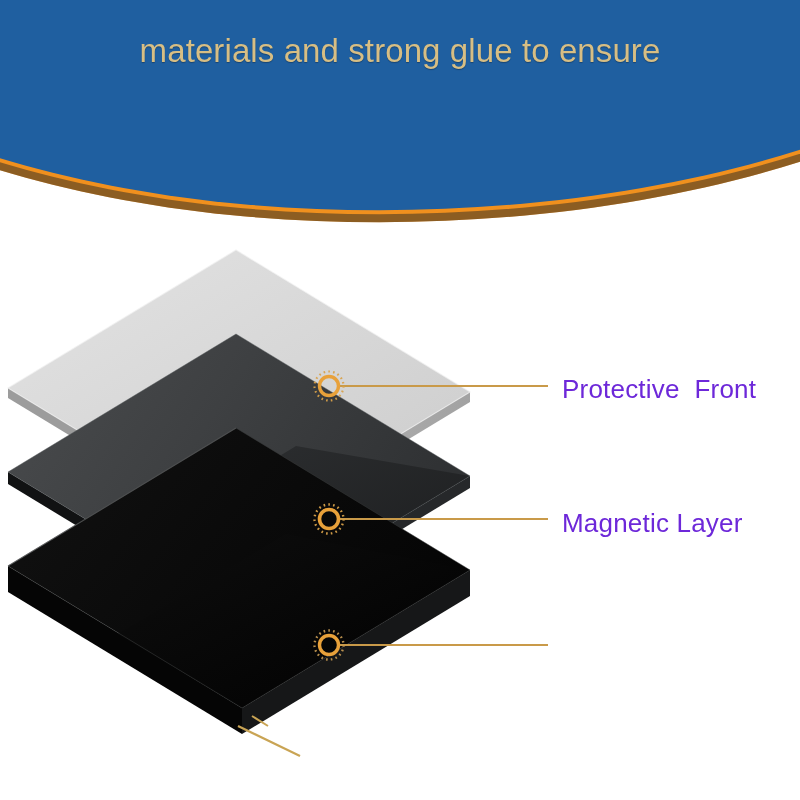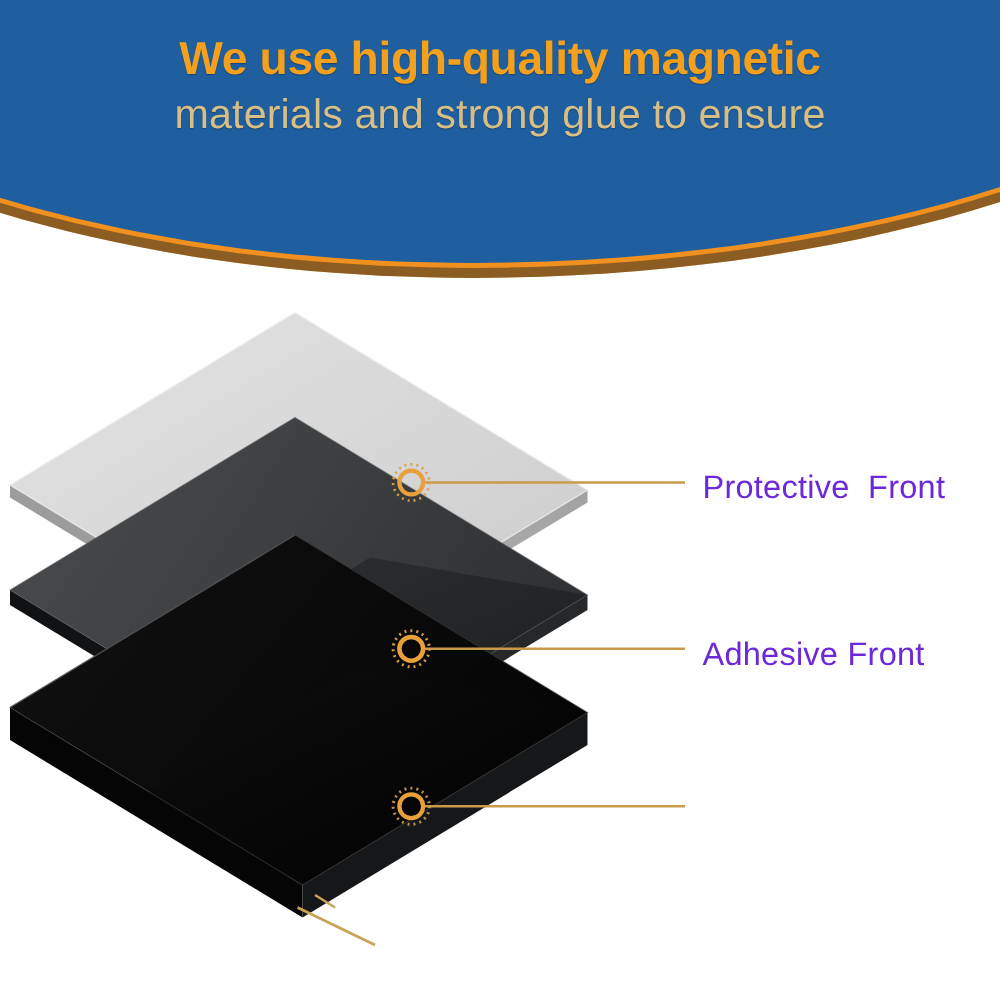--- a/index.html
+++ b/index.html
@@ -67,21 +67,20 @@
                  C 700,205 460,238 230,215
                  C 120,204 20,180 -60,150 Z" fill="#3a3326" opacity="0.55"></path>
 
         <path d="M -60,-40 L 860,-40 L 860,128
                  C 700,193 460,226 230,203
                  C 120,192 20,168 -60,138 Z" fill="#1F5FA0"></path>
       </g>
     </svg>
 
     <div class="headline-wrap">
-      <div class="headline-1">We use high-quality magnetic</div>
       <div class="headline-2">materials and strong glue to ensure</div>
     </div>
   </div>
 
   <div class="diagram">
     <svg width="800" height="800" viewBox="0 0 800 800">
       <defs>
         <linearGradient id="gradTop" x1="0" y1="0" x2="1" y2="1">
           <stop offset="0%" stop-color="#E3E3E3"></stop>
           <stop offset="55%" stop-color="#D6D6D6"></stop>
@@ -157,16 +156,16 @@
       </g>
 
       <g>
         <line x1="340" y1="645" x2="548" y2="645" stroke="#C99A49" stroke-width="2"></line>
         <circle cx="329" cy="645" r="14.5" fill="none" stroke="#C79A52" stroke-width="2.4" stroke-dasharray="1.6 3.2" opacity="0.92"></circle>
         <circle cx="329" cy="645" r="9.5" fill="none" stroke="#E8A13A" stroke-width="3.4"></circle>
       </g>
     </svg>
 
     <div class="callout-label" id="label-0">Protective  Front</div>
-    <div class="callout-label" id="label-1">Adhesive Front</div>
+    <div class="callout-label" id="label-1">Magnetic Layer</div>
   </div>
 
 </div>
 
 </body></html>

